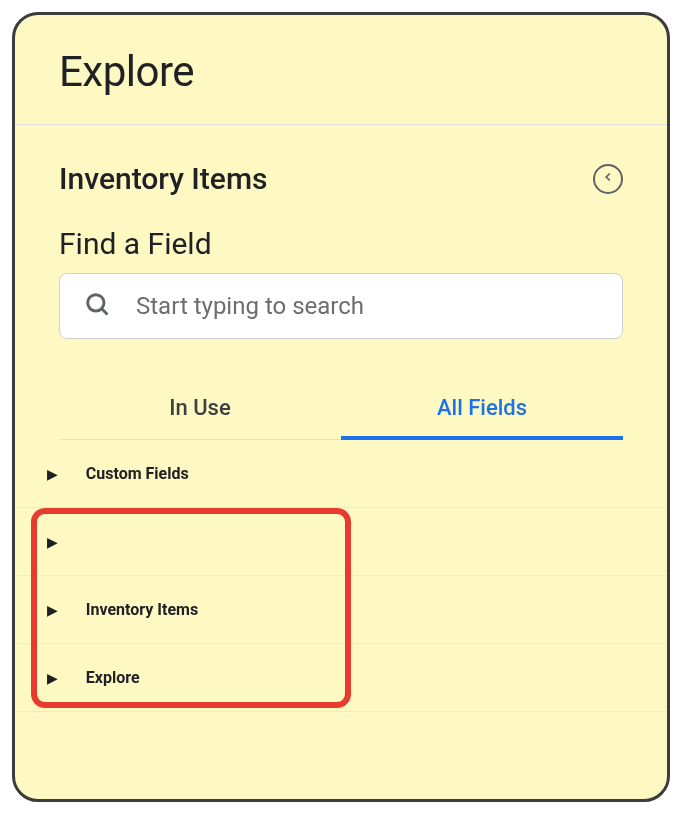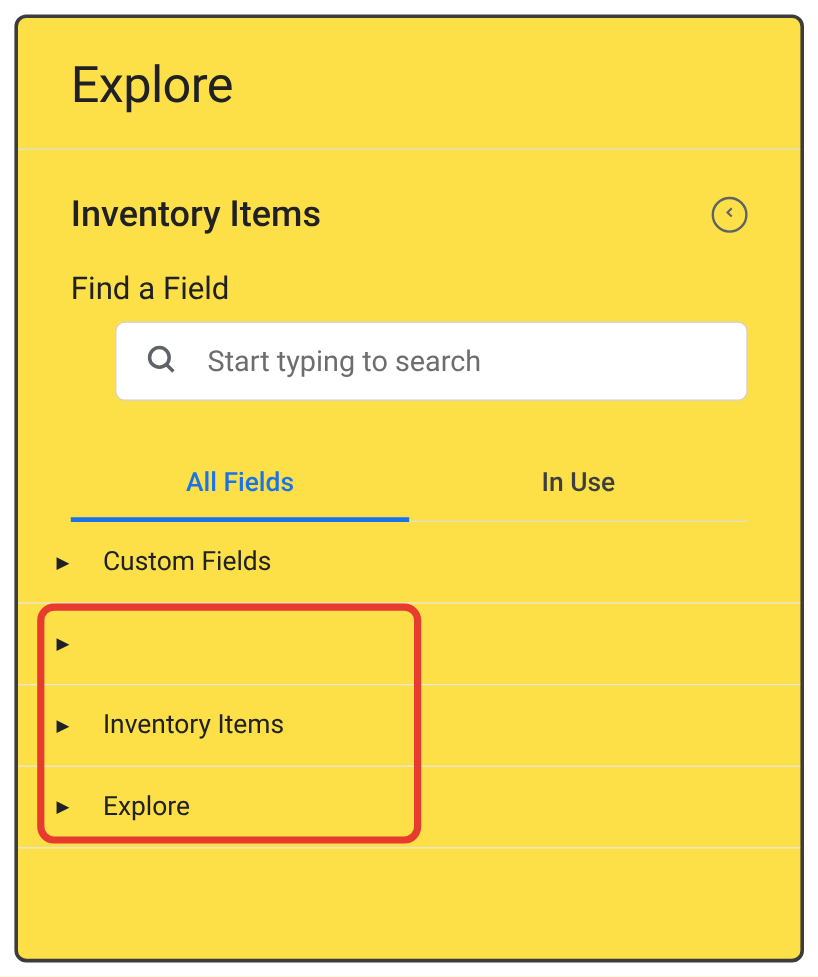--- a/index.html
+++ b/index.html
@@ -7,23 +7,23 @@
     font-family: 'Google Sans', 'Roboto', Arial, sans-serif;
     background: #fff;
     width: 682px;
     height: 814px;
     padding: 12px;
   }
   .window {
     width: 100%;
     height: 100%;
     border: 3px solid #3c3c3c;
-    border-radius: 10px;
+    border-radius: 26px;
     overflow: hidden;
-    background: #fde047;
+    background: #fef9c3;
     display: flex;
     flex-direction: column;
   }
   .header {
     padding: 32px 44px 28px 44px;
   }
   .header-title {
     font-size: 42px;
     font-weight: 400;
     color: #202124;
@@ -55,29 +55,28 @@
     border-radius: 50%;
     background: none;
     display: flex;
     align-items: center;
     justify-content: center;
     cursor: pointer;
     color: #5f6368;
   }
   .collapse-btn svg { width: 14px; height: 14px; }
   .field-label {
-    font-size: 26px;
+    font-size: 30px;
     color: #202124;
     margin-bottom: 12px;
     font-weight: 400;
   }
   .search-wrap {
     position: relative;
     margin-bottom: 44px;
-    margin-left: 37px;
   }
   .search-icon {
     position: absolute;
     left: 24px;
     top: 50%;
     transform: translateY(-50%);
     color: #5f6368;
   }
   .search-icon svg { width: 28px; height: 28px; }
   .search-input {
@@ -127,22 +126,22 @@
   .field-item:first-child {
     border-top: none;
   }
   .caret {
     color: #202124;
     font-size: 14px;
     margin-right: 28px;
     display: inline-block;
   }
   .field-name {
-    font-size: 22px;
-    font-weight: 400;
+    font-size: 16px;
+    font-weight: 700;
     color: #202124;
   }
   .highlight {
     position: absolute;
     left: 16px;
     top: 68px;
     width: 320px;
     height: 200px;
     border: 6px solid #e63b2e;
     border-radius: 14px;
@@ -179,26 +178,26 @@
       <span class="search-icon">
         <svg viewBox="0 0 24 24" fill="none" stroke="currentColor" stroke-width="2.5">
             <circle cx="11" cy="11" r="7"></circle>
             <line x1="21" y1="21" x2="16" y2="16"></line>
           </svg>
       </span>
       <input class="search-input" type="text" placeholder="Start typing to search" style="">
     </div>
 
     <div class="tabs">
+      <div class="tab inactive">
+        <span>In Use</span>
+      </div>
       <div class="tab active">
         <span>All Fields</span>
       </div>
-      <div class="tab inactive">
-        <span>In Use</span>
-      </div>
     </div>
 
   </div>
 
   <div class="field-list">
 
     <div class="field-item">
       <span class="caret">▶</span>
       <span class="field-name">Custom Fields</span>
     </div>

